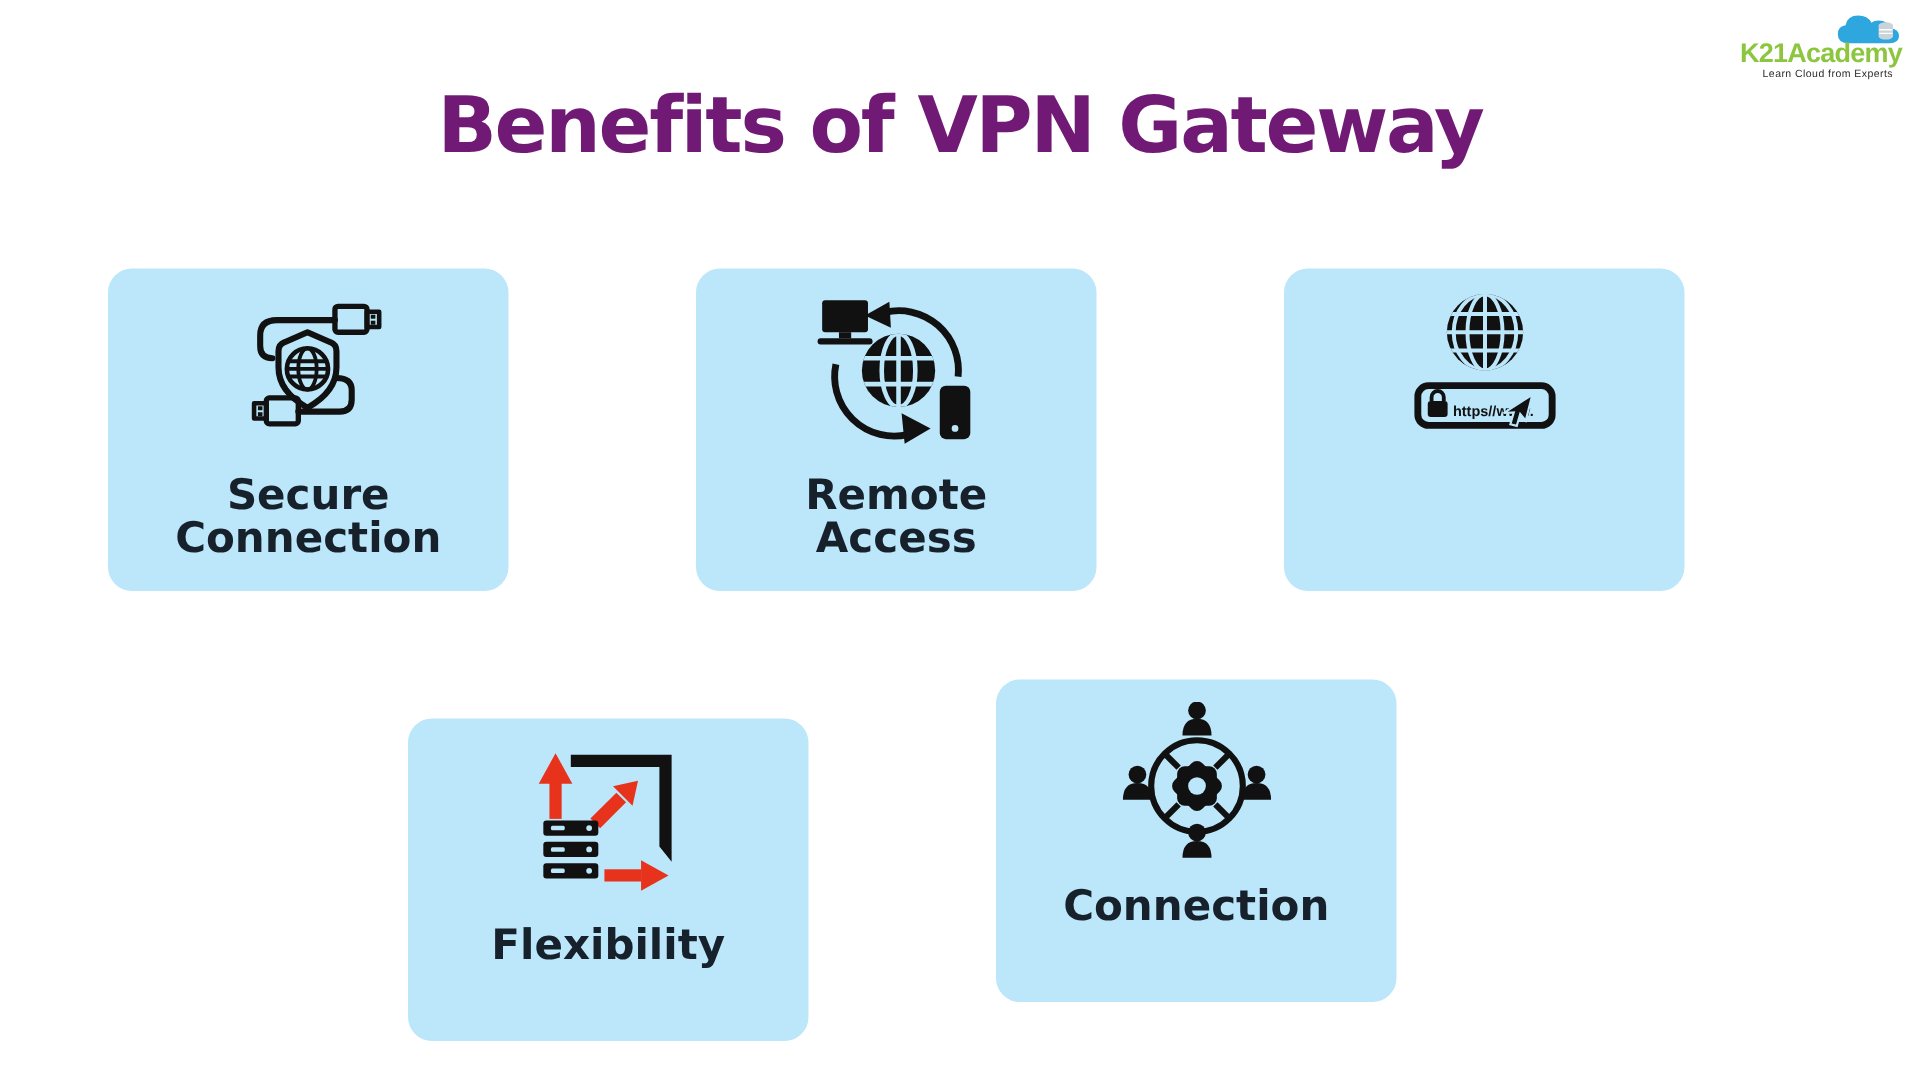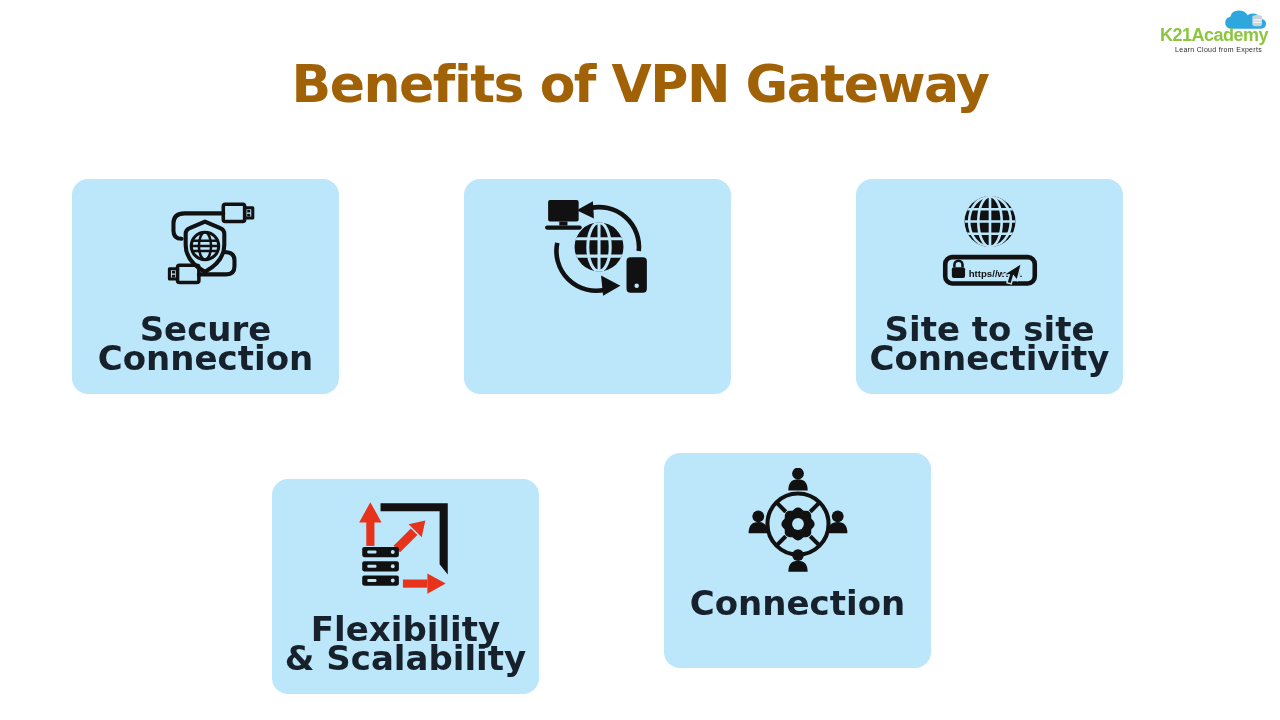--- a/index.html
+++ b/index.html
@@ -5,21 +5,21 @@
   html,body{margin:0;padding:0;}
   body{
     width:1280px;height:720px;position:relative;overflow:hidden;
     background:#ffffff;
     font-family:"Liberation Sans","DejaVu Sans",sans-serif;
   }
   .page-title{
     position:absolute;top:54px;left:0;width:1280px;
     text-align:center;
     font-size:52px;font-weight:800;letter-spacing:-1.5px;
-    color:#a16207;
+    color:#701a75;
     font-family:"DejaVu Sans","Liberation Sans",sans-serif;
   }
   
   .logo{position:absolute;top:6px;right:8px;width:132px;height:52px;}
   .logo .cloud{position:absolute;top:0;right:2px;width:48px;height:28px;}
   .logo .wordmark{
     position:absolute;top:19px;right:4px;
     font-size:18px;font-weight:bold;letter-spacing:-0.5px;
     color:#8CC63E;white-space:nowrap;
   }
@@ -32,21 +32,21 @@
     position:absolute;width:267px;height:215px;
     background:#BCE6FA;border-radius:16px;
     display:flex;flex-direction:column;align-items:center;
   }
   .card-icon{
     height:122px;margin-top:10px;
     display:flex;align-items:center;justify-content:center;
   }
   .card-label{
     margin-top:4px;text-align:center;
-    font-size:34px;font-weight:bold;line-height:29px;
+    font-size:28px;font-weight:bold;line-height:29px;
     color:#16212C;
     font-family:"DejaVu Sans","Liberation Sans",sans-serif;
   }
   #card-0{left:72px;top:179px;}
   #card-1{left:464px;top:179px;}
   #card-2{left:856px;top:179px;}
   #card-3{left:272px;top:479px;}
   #card-4{left:664px;top:453px;}
   svg{display:block;}
 </style>
@@ -115,20 +115,24 @@
       </g>
       <circle cx="56" cy="52" r="24" fill="#111111"></circle>
       <g clip-path="url(#gclip1)" stroke="#BCE6FA" stroke-width="3" fill="none">
         <ellipse cx="56" cy="52" rx="11" ry="24"></ellipse>
         <path d="M32 44 H80 M32 61 H80 M56 28 V76"></path>
       </g>
       <rect x="83" y="62" width="20" height="35" rx="4" fill="#111111"></rect>
       <circle cx="93" cy="90" r="2.2" fill="#BCE6FA"></circle>
     </svg>
   </div>
+  <div class="card-label">
+    <div>Remote</div>
+    <div>Access</div>
+  </div>
 </div>
 
 <div class="card" id="card-2">
   <div class="card-icon">
     <svg width="112" height="116" viewBox="0 0 110 114">
       <defs>
           <clipPath id="gclip2">
             <circle cx="55" cy="29" r="25"></circle>
           </clipPath>
         </defs>
@@ -140,24 +144,20 @@
       </g>
       <rect x="11" y="64" width="88" height="26" rx="7" stroke="#111111" stroke-width="4.5" fill="none"></rect>
       <path d="M20 74 V71.5 A4 4 0 0 1 28 71.5 V74" stroke="#111111" stroke-width="2.5" fill="none"></path>
       <rect x="17.5" y="74" width="13" height="10.5" rx="2" fill="#111111"></rect>
       <text x="34" y="84" font-size="9.5" font-weight="bold" fill="#111111">https//www.</text>
       <g transform="translate(86,70) rotate(38)">
         <path d="M0 0 L-7.5 21 L-2.5 16.5 L0.5 24 L4.5 22.3 L1.5 14.8 L7 16 Z" fill="#111111" stroke="#BCE6FA" stroke-width="1.4"></path>
       </g>
     </svg>
   </div>
-  <div class="card-label">
-    <div>Site to site</div>
-    <div>Connectivity</div>
-  </div>
 </div>
 
 <div class="card" id="card-3">
   <div class="card-icon">
     <svg width="112" height="112" viewBox="0 0 110 110">
       <path d="M30 9 H96 V79 L88 69 V17 H30 Z" fill="#111111"></path>
       <g fill="#E8331C">
         <polygon points="20,8 9,28 31,28"></polygon>
         <rect x="16" y="27" width="8" height="24"></rect>
         <polygon points="74,26 70.4,42.4 57.6,29.6"></polygon>
@@ -175,21 +175,20 @@
         <rect x="17" y="69.5" width="9" height="3" rx="1"></rect>
         <rect x="17" y="83.5" width="9" height="3" rx="1"></rect>
         <circle cx="42" cy="57" r="1.9"></circle>
         <circle cx="42" cy="71" r="1.9"></circle>
         <circle cx="42" cy="85" r="1.9"></circle>
       </g>
     </svg>
   </div>
   <div class="card-label">
     <div>Flexibility</div>
-    <div>&amp; Scalability</div>
   </div>
 </div>
 
 <div class="card" id="card-4">
   <div class="card-icon">
     <svg width="112" height="112" viewBox="0 0 110 110">
       <circle cx="55" cy="55" r="30" stroke="#111111" stroke-width="4" fill="none"></circle>
       <g stroke="#111111" stroke-width="4">
         <line x1="33.8" y1="33.8" x2="43" y2="43"></line>
         <line x1="76.2" y1="33.8" x2="67" y2="43"></line>

